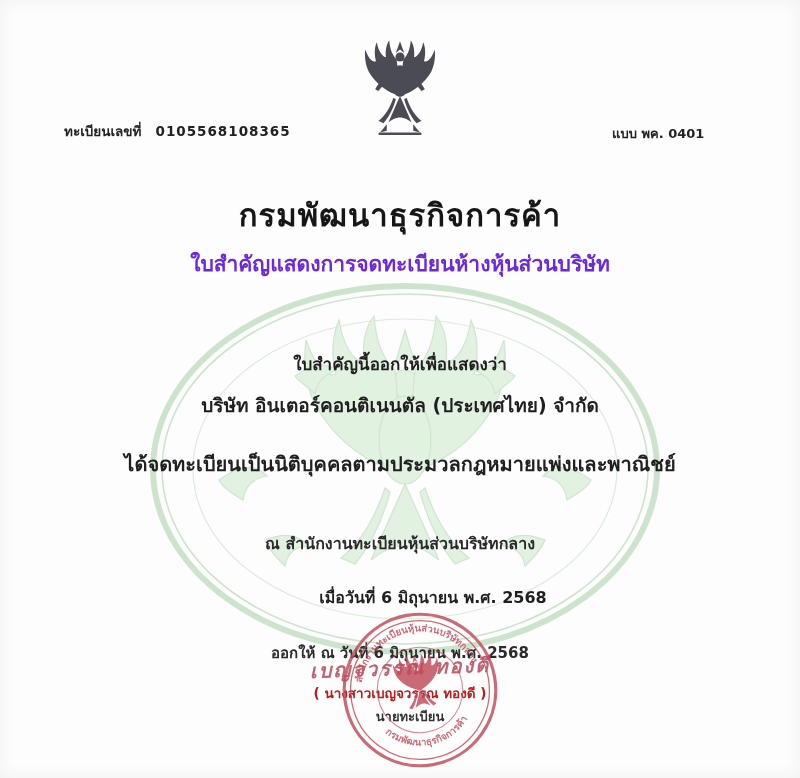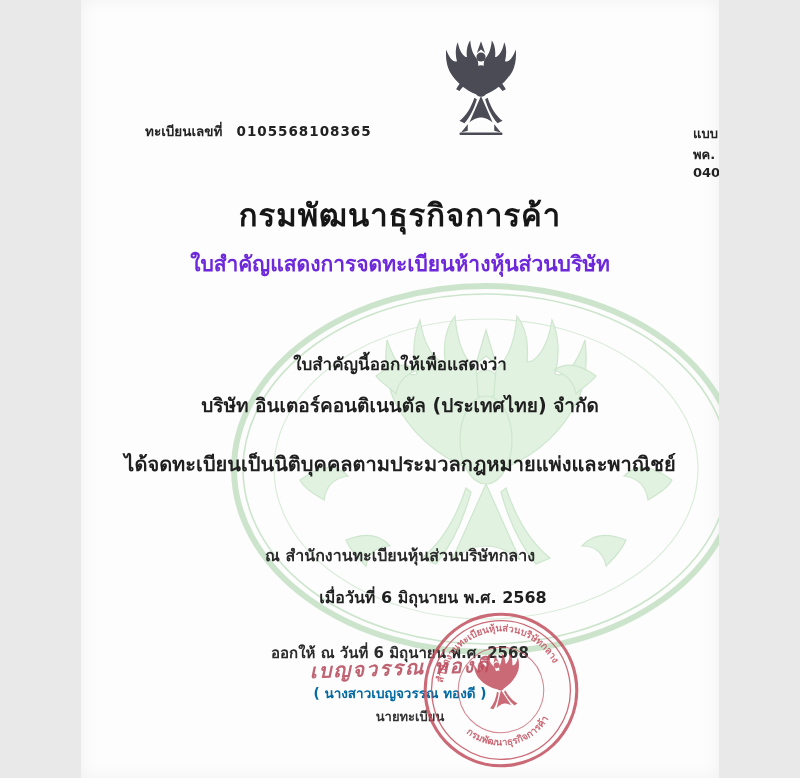--- a/index.html
+++ b/index.html
@@ -1,35 +1,35 @@
 <!DOCTYPE html>
 <html><head>
 <meta charset="utf-8">
 <style>
   html,body { margin:0; padding:0; background:#e9e9e9; }
   .stage {
-    position:relative; width:638px; height:778px; margin:0 auto;
+    position:relative; width:800px; height:778px; margin:0 auto;
     background:#fdfdfd;
     font-family:"DejaVu Sans", "Liberation Sans", sans-serif;
     color:#1f1f1f; overflow:hidden;
     box-shadow: inset 0 0 18px rgba(0,0,0,0.05);
   }
   .abs { position:absolute; }
   .center-line { position:absolute; left:0; width:100%; text-align:center; white-space:nowrap; }
   .doc-title       { top:190px; font-size:31px; font-weight:bold; letter-spacing:1px; color:#161616; }
   .doc-subtitle    { top:247px; font-size:21px; font-weight:bold; color:#6d28d9; }
   .stmt-intro      { top:350px; font-size:17px; font-weight:bold; }
   .company-name    { top:390px; font-size:19px; font-weight:bold; }
   .reg-statement   { top:448px; font-size:20px; font-weight:bold; }
-  .office-line     { top:531px; font-size:16px; font-weight:bold; color:#2a2a2a;margin-top:12px; }
+  .office-line     { top:531px; font-size:16px; font-weight:bold; color:#2a2a2a; }
   .registered-date { top:585px; font-size:16px; font-weight:bold;margin-left:33px; }
   .issued-date     { top:641px; font-size:15px; font-weight:bold; color:#2b2b2b; }
   .signature-line  { top:652px; font-size:20px; font-weight:bold; font-style:italic;
                      color:#b5485a; transform:rotate(-2deg); letter-spacing:2px; opacity:.85; }
-  .signatory-name  { top:682px; font-size:13.5px; font-weight:bold; color:#0369a1; }
+  .signatory-name  { top:682px; font-size:13.5px; font-weight:bold; color:#b91c1c; }
   .signatory-title { top:706px; font-size:13px; font-weight:bold; color:#333;padding-left:10px; }
   .reg-no   { top:120px; left:64px;  font-size:13.5px; font-weight:bold; color:#222; }
   .reg-no .val { margin-left:14px; letter-spacing:1px; }
   .form-no  { top:123px; left:612px; font-size:13px; font-weight:bold; color:#222; }
   .garuda-top { left:346px; top:38px; width:108px; height:116px; }
   .watermark  { left:145px; top:280px; width:520px; height:378px; opacity:.62; }
   .stamp      { left:340px; top:610px; width:160px; height:160px; opacity:.82; }
 </style>
 </head>
 <body>

